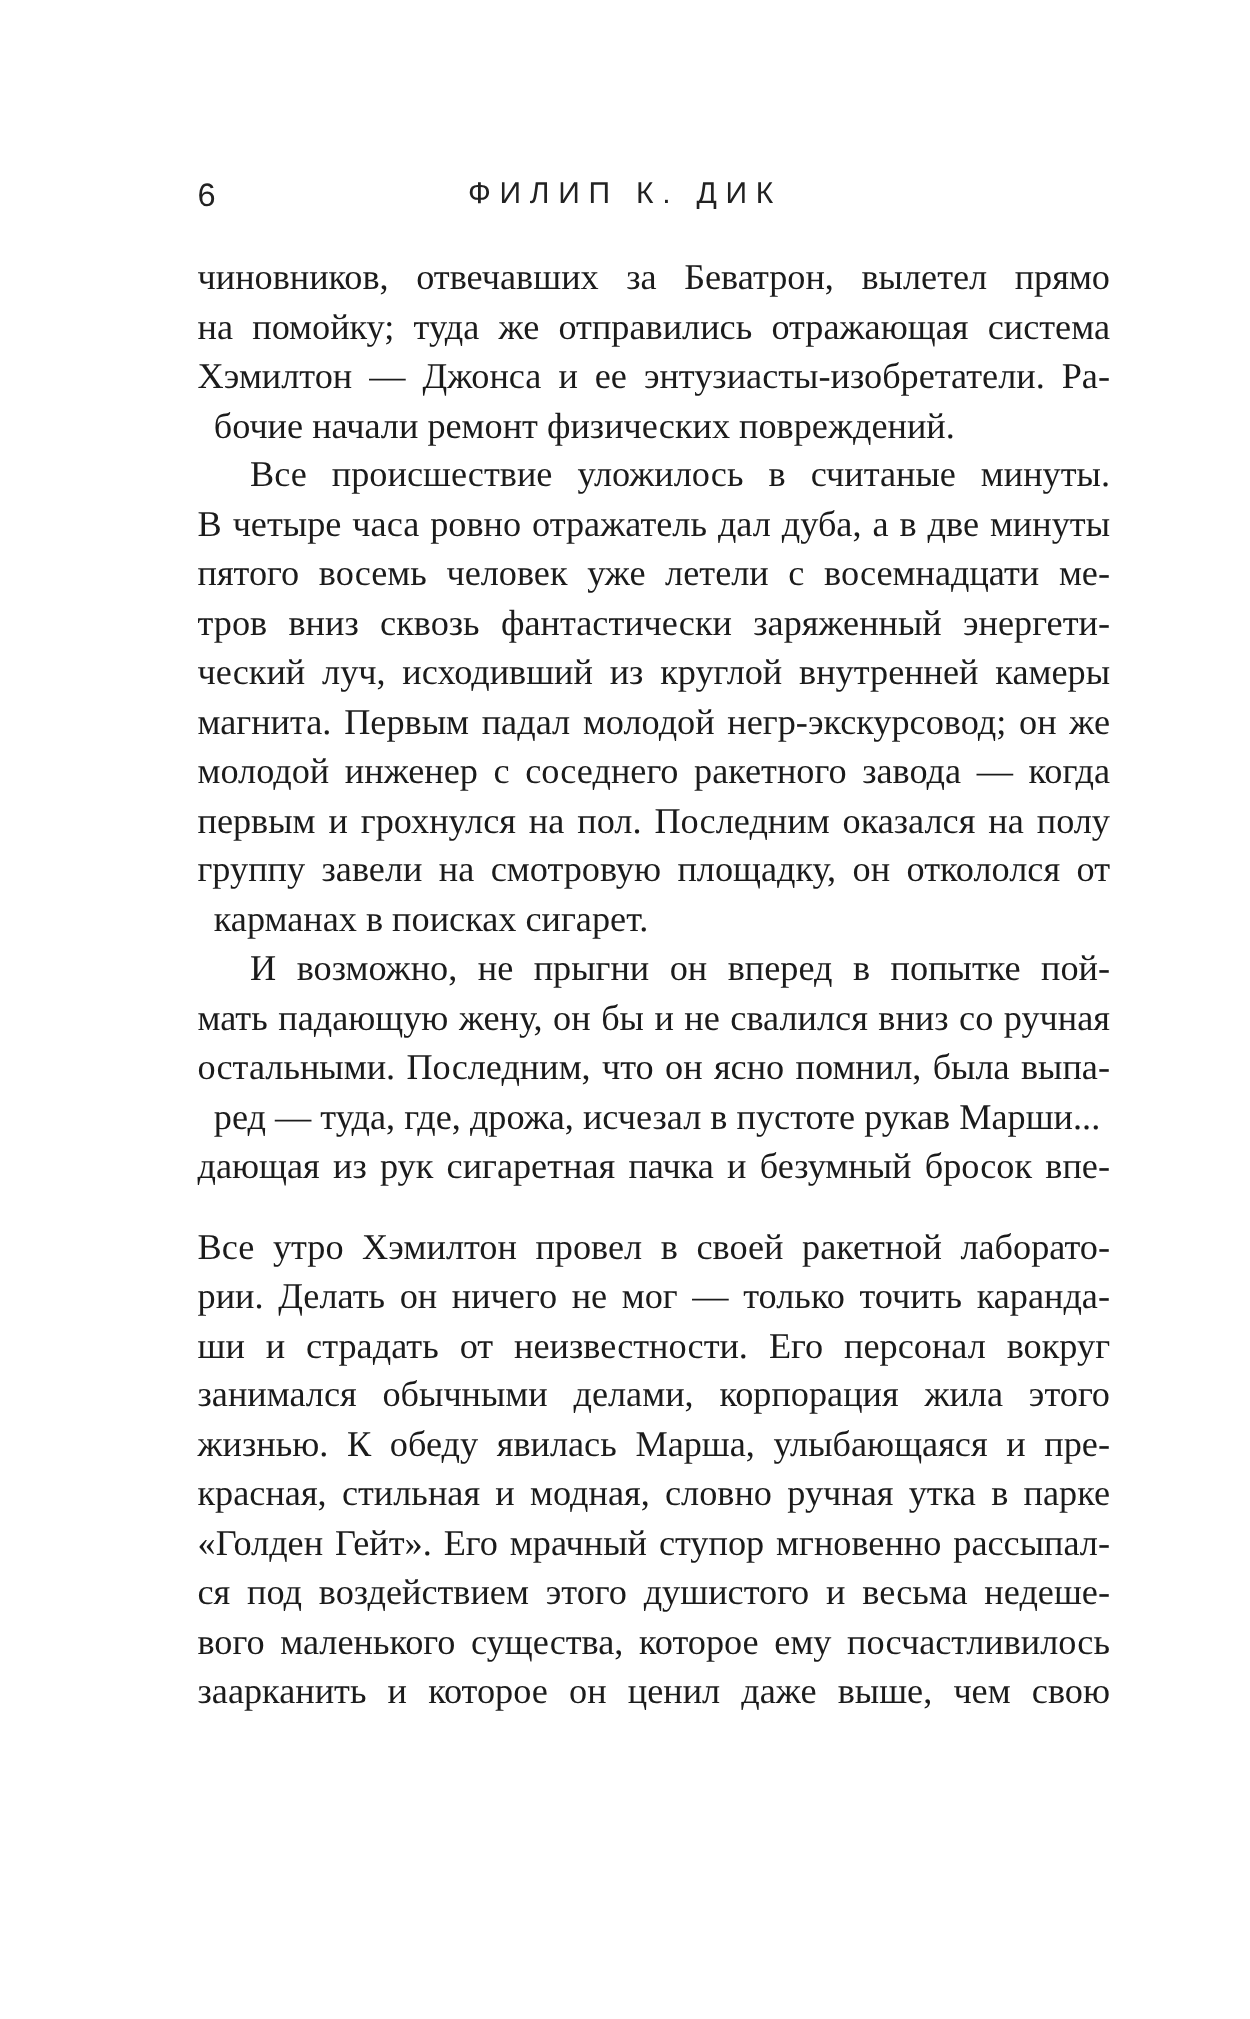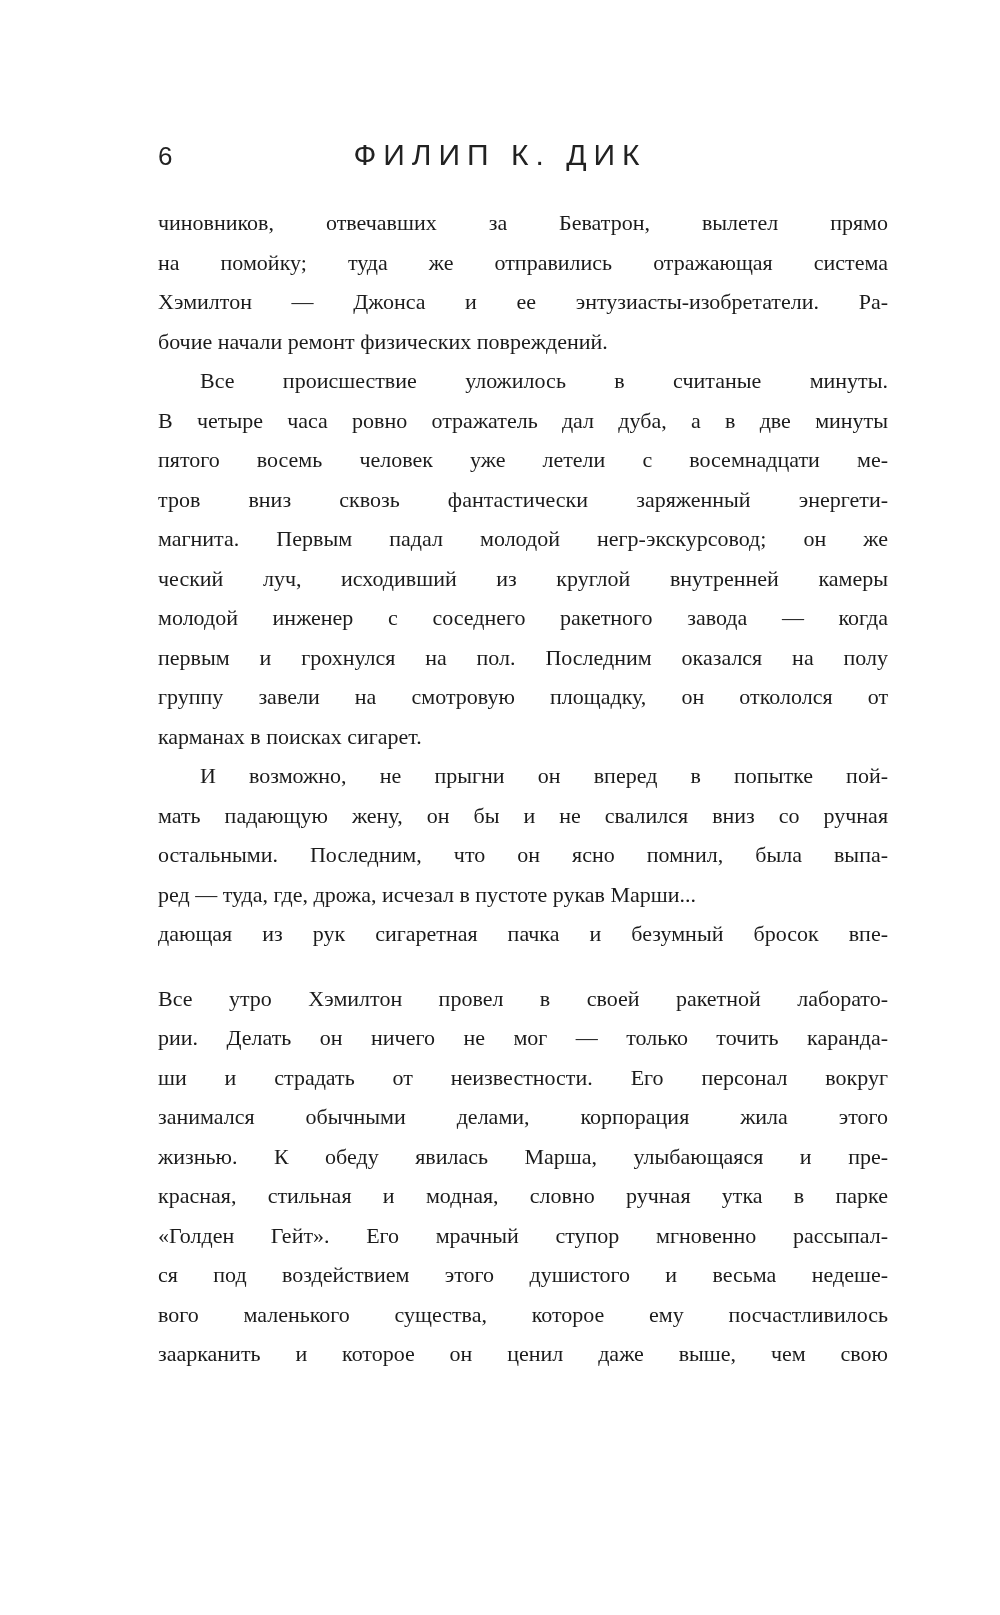--- a/index.html
+++ b/index.html
@@ -24,67 +24,67 @@
     color: #222222;
   }
 
   .running-header {
     position: absolute;
     top: 142px;
     left: 0;
     width: 1000px;
     text-align: center;
     font-family: "Liberation Sans", "DejaVu Sans", sans-serif;
-    font-size: 30px;
+    font-size: 24px;
     line-height: 26px;
     letter-spacing: 7px;
     color: #222222;
     white-space: nowrap;
   }
 
   .page-body {
     position: absolute;
     top: 203px;
     left: 158px;
     width: 730px;
-    font-size: 22px;
+    font-size: 29px;
     line-height: 39.5px;
   }
 
   .para { margin: 0; }
   .para.section-break { margin-top: 25px; }
 
   .line {
     text-align: justify;
     text-align-last: justify;
     text-justify: inter-word;
   }
-  .line.last-left { text-align: left; text-align-last: left; }
+  .line.last-left { text-align: left; text-align-last: left; margin-left: 13px; }
   .line.indent { padding-left: 42px; }
 </style>
 </head>
 <body>
 
 <div class="page">
   <div class="page-number">6</div>
   <div class="running-header">ФИЛИП К. ДИК</div>
   <div class="page-body">
       <div class="para">
         <div class="line">чиновников, отвечавших за Беватрон, вылетел прямо</div>
         <div class="line">на помойку; туда же отправились отражающая система</div>
         <div class="line">Хэмилтон — Джонса и ее энтузиасты-изобретатели. Ра-</div>
         <div class="line last-left">бочие начали ремонт физических повреждений.</div>
       </div>
       <div class="para">
         <div class="line indent">Все происшествие уложилось в считаные минуты.</div>
         <div class="line">В четыре часа ровно отражатель дал дуба, а в две минуты</div>
         <div class="line">пятого восемь человек уже летели с восемнадцати ме-</div>
         <div class="line">тров вниз сквозь фантастически заряженный энергети-</div>
+        <div class="line">ческий луч, исходивший из круглой внутренней камеры</div>
         <div class="line">магнита. Первым падал молодой негр-экскурсовод; он же</div>
-        <div class="line">ческий луч, исходивший из круглой внутренней камеры</div>
         <div class="line">молодой инженер с соседнего ракетного завода — когда</div>
         <div class="line">первым и грохнулся на пол. Последним оказался на полу</div>
         <div class="line">группу завели на смотровую площадку, он откололся от</div>
         <div class="line last-left">карманах в поисках сигарет.</div>
       </div>
       <div class="para">
         <div class="line indent">И возможно, не прыгни он вперед в попытке пой-</div>
         <div class="line">мать падающую жену, он бы и не свалился вниз со ручная</div>
         <div class="line">остальными. Последним, что он ясно помнил, была выпа-</div>
         <div class="line last-left">ред — туда, где, дрожа, исчезал в пустоте рукав Марши...</div>

